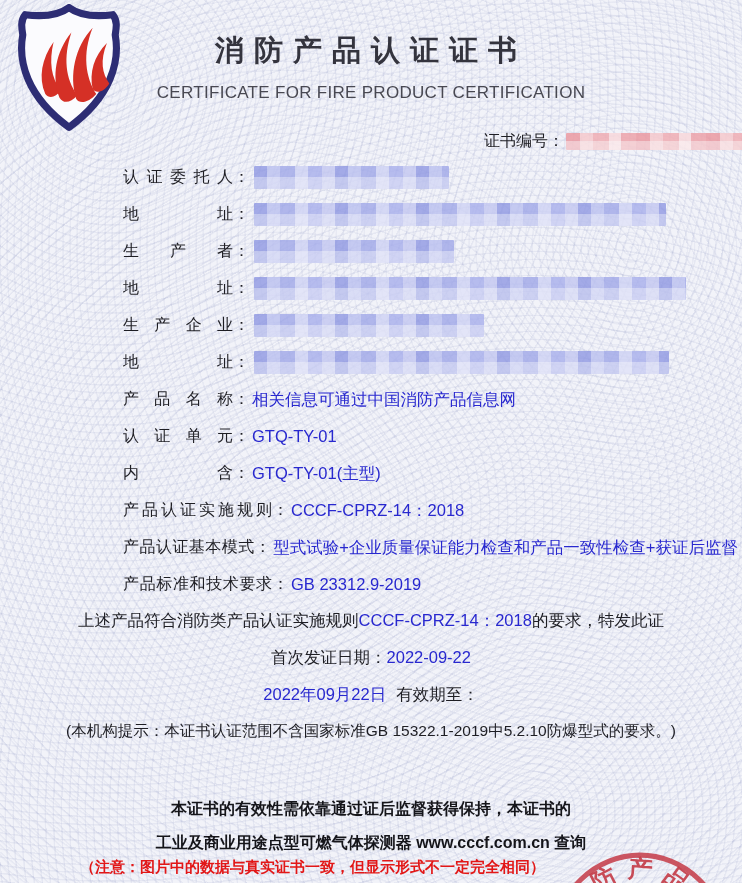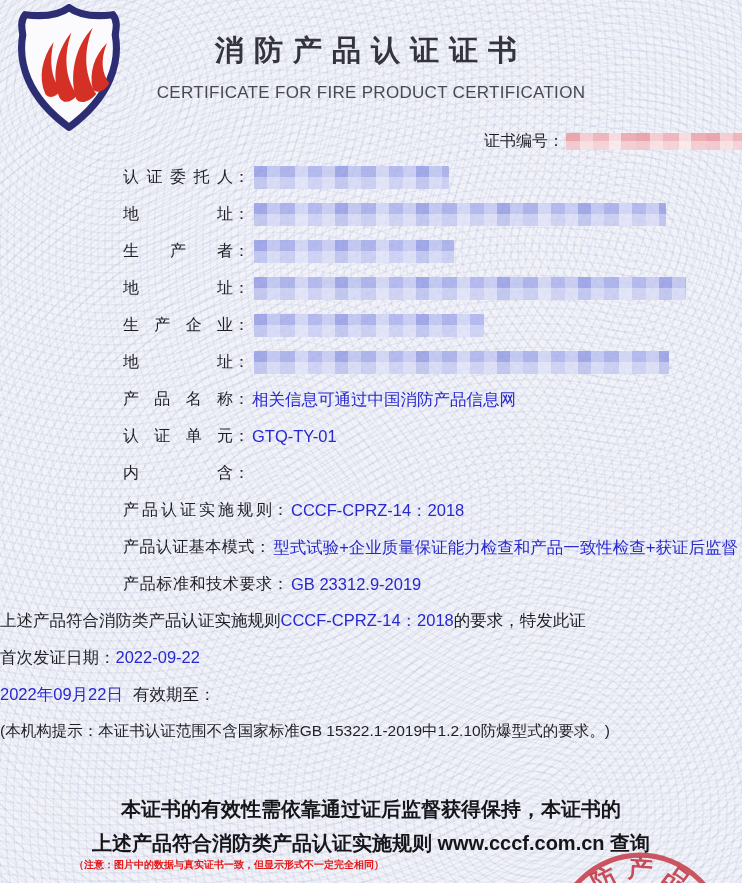--- a/index.html
+++ b/index.html
@@ -31,26 +31,26 @@
       linear-gradient(to bottom, rgba(255,255,255,0) 0 46%, rgba(255,255,255,.38) 46% 100%),
       repeating-linear-gradient(90deg,#8d96e2 0 13px,#b9bff0 13px 26px,#9ea6e8 26px 41px,#cdd1f4 41px 54px,#a6adec 54px 68px,#c2c6f1 68px 81px);
   }
   .redact.pink{
     height:17px;margin-left:2px;opacity:.85;
     background-image:
       linear-gradient(to bottom, rgba(255,255,255,0) 0 46%, rgba(255,255,255,.42) 46% 100%),
       repeating-linear-gradient(90deg,#eb9aa2 0 14px,#f6c9cd 14px 27px,#f0aeb4 27px 43px,#f9d9dc 43px 55px,#eea4ab 55px 70px);
   }
   .center-lines{position:absolute;top:602px;left:0;right:0;}
-  .cline{height:37px;display:flex;justify-content:flex-start;align-items:center;font-size:16.5px;color:#1e1e24;white-space:nowrap;}
+  .cline{height:37px;display:flex;justify-content:center;align-items:center;font-size:16.5px;color:#1e1e24;white-space:nowrap;}
   .cline .blue{color:#2828cf;}
   .cline.agency{font-size:15.5px;}
   .gap{display:inline-block;width:10px;}
-  .footer-bold{position:absolute;top:792px;left:0;right:0;text-align:center;font-size:20px;font-weight:700;color:#15151a;line-height:34px;}
-  .red-notice{position:absolute;top:858px;left:74px;font-size:10px;font-weight:700;color:#e21717;white-space:nowrap;}
+  .footer-bold{position:absolute;top:792px;left:0;right:0;text-align:center;font-size:16px;font-weight:700;color:#15151a;line-height:34px;}
+  .red-notice{position:absolute;top:858px;left:80px;font-size:15px;font-weight:700;color:#e21717;white-space:nowrap;}
   .seal{position:absolute;left:550px;top:849px;width:180px;height:180px;}
 </style>
 </head>
 <body>
 
 <div class="certificate">
 
   <svg class="logo" viewBox="0 0 100 108">
     <path d="M50 3 C58 9 71 11 87 9 C91 14 90 20 89 26 C93 48 86 78 50 104 C14 78 7 48 11 26 C10 20 9 14 13 9 C29 11 42 9 50 3 Z" fill="#fbfbfe" stroke="#2d2d74" stroke-width="6" stroke-linejoin="round"></path>
     <path d="M30 76 C24 62 27 46 37 32 C33 49 35 62 43 73 C39 79 33 80 30 76 Z" fill="#d53026"></path>
@@ -115,20 +115,21 @@
 
     <div class="row">
       <span class="lbl">认证单元</span>
       <span class="colon">：</span>
       <span class="val">GTQ-TY-01</span>
     </div>
 
     <div class="row">
       <span class="lbl">内含</span>
       <span class="colon">：</span>
+      <span class="val">GTQ-TY-01(主型)</span>
     </div>
 
     <div class="row wide">
       <span class="lbl">产品认证实施规则</span>
       <span class="colon">：</span>
       <span class="val">CCCF-CPRZ-14：2018</span>
     </div>
 
     <div class="row wide">
       <span class="lbl">产品认证基本模式</span>
@@ -156,27 +157,27 @@
       <span>首次发证日期：</span>
       <span class="blue">2022-09-22</span>
     </div>
 
     <div class="cline">
       <span class="blue">2022年09月22日</span>
       <span class="gap"></span>
       <span>有效期至：</span>
     </div>
 
-    <div class="cline agency">(本机构提示：本证书认证范围不含国家标准GB 15322.1-2019中1.2.10防爆型式的要求。)</div>
+    <div class="cline agency">(本机构提示：本证书认证范围不含国家标准GB 15322.1-2019中5.2.10防爆型式的要求。)</div>
 
   </div>
 
   <div class="footer-bold">
     <div>本证书的有效性需依靠通过证后监督获得保持，本证书的</div>
-    <div>上述产品符合消防类产品认证实施规则 www.cccf.com.cn 查询</div>
+    <div>工业及商业用途点型可燃气体探测器 www.cccf.com.cn 查询</div>
   </div>
 
   <div class="red-notice">（注意：图片中的数据与真实证书一致，但显示形式不一定完全相同）</div>
 
   <svg class="seal" viewBox="0 0 176 176">
     <defs>
       <path id="sealArc" d="M 28 88 A 60 60 0 0 1 148 88" fill="none"></path>
     </defs>
     <circle cx="88" cy="88" r="82" fill="none" stroke="#c43a46" stroke-width="5" opacity="0.85"></circle>
     <text font-size="24" font-weight="700" fill="#c43a46" letter-spacing="9" opacity="0.9" font-family="Liberation Sans, DejaVu Sans, sans-serif">

